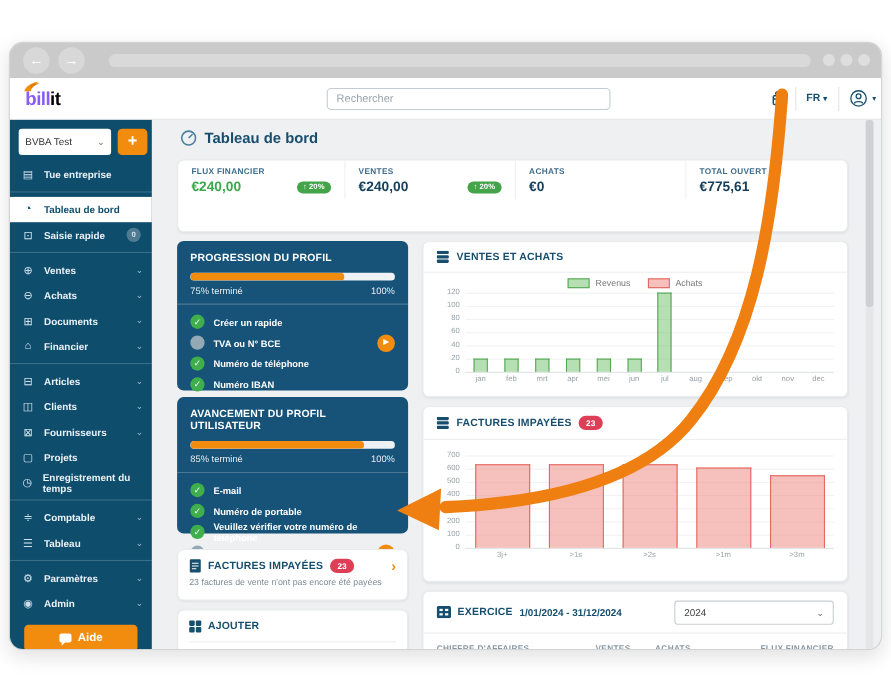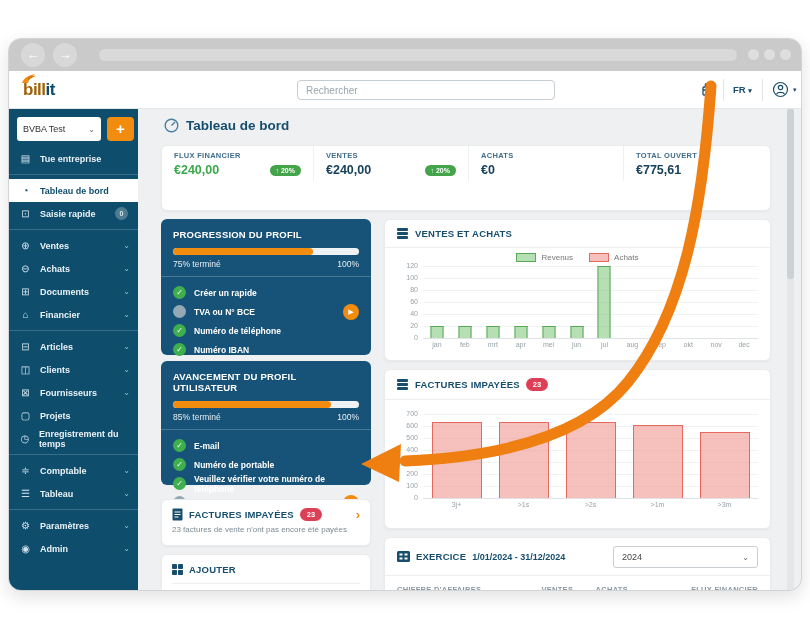--- a/index.html
+++ b/index.html
@@ -12,21 +12,21 @@
          box-shadow:0 6px 18px rgba(0,0,0,.12); }
   .chrome { position:absolute; left:0; top:0; width:100%; height:32px; background:#cacaca; }
   .cbtn { position:absolute; top:4px; width:24px; height:24px; border-radius:50%; background:#d8d8d8;
           color:#fff; font-size:13px; font-weight:bold; text-align:center; line-height:24px; }
   .addr { position:absolute; left:90px; top:10px; width:638px; height:12px; border-radius:6px; background:#d9d9d9; }
   .dot  { position:absolute; top:10px; width:11px; height:11px; border-radius:50%; background:#dedede; }
 
   
   .apphdr { position:absolute; left:0; top:32px; width:100%; height:38px; background:#fff; border-bottom:1px solid #e4e7e9; }
   .logo { position:absolute; left:14px; top:9px; font-size:17px; font-weight:bold; letter-spacing:-0.5px; }
-  .logo .b1 { color:#a16207;text-align:right; } .logo .b2 { color:#0c4a6e; }
+  .logo .b1 { color:#8b5cf6;text-align:right; } .logo .b2 { color:#000000; }
   .bird { position:absolute; left:12px; top:2px; }
   .search { position:absolute; left:288px; top:9px; width:258px; height:20px; border:1px solid #c6cdd2; border-radius:4px;
             font-size:10px; padding:0 8px; color:#444; background:#fff; font-family:"Liberation Sans",sans-serif; }
   .search::placeholder { color:#9aa5ac; }
   .hsep { position:absolute; top:8px; width:1px; height:22px; background:#e3e6e8; }
   .hico { position:absolute; top:10px; color:#174e6e; }
   .lang { position:absolute; left:724px; top:13px; font-size:9.5px; font-weight:bold; color:#174e6e; }
   .tinychev { font-size:7px; color:#174e6e; }
 
   
@@ -241,20 +241,24 @@
           <div class="side-item">
             <span class="ic">⚙</span>
             <span>Paramètres</span>
             <span class="chev">⌄</span>
           </div>
           <div class="side-item">
             <span class="ic">◉</span>
             <span>Admin</span>
             <span class="chev">⌄</span>
           </div>
+          <div class="help-btn">
+            <span class="bubble"></span>
+            <span>Aide</span>
+          </div>
         </div>
     </div>
 
     <div class="main">
       <div class="pagetitle">
         <svg width="15" height="15" viewBox="0 0 15 15" fill="none" stroke="#4a7fa0" stroke-width="1.4">
           <circle cx="7.5" cy="7.5" r="6.3"></circle>
           <line x1="7.5" y1="7.5" x2="11" y2="4"></line>
         </svg>
         <span>Tableau de bord</span>

